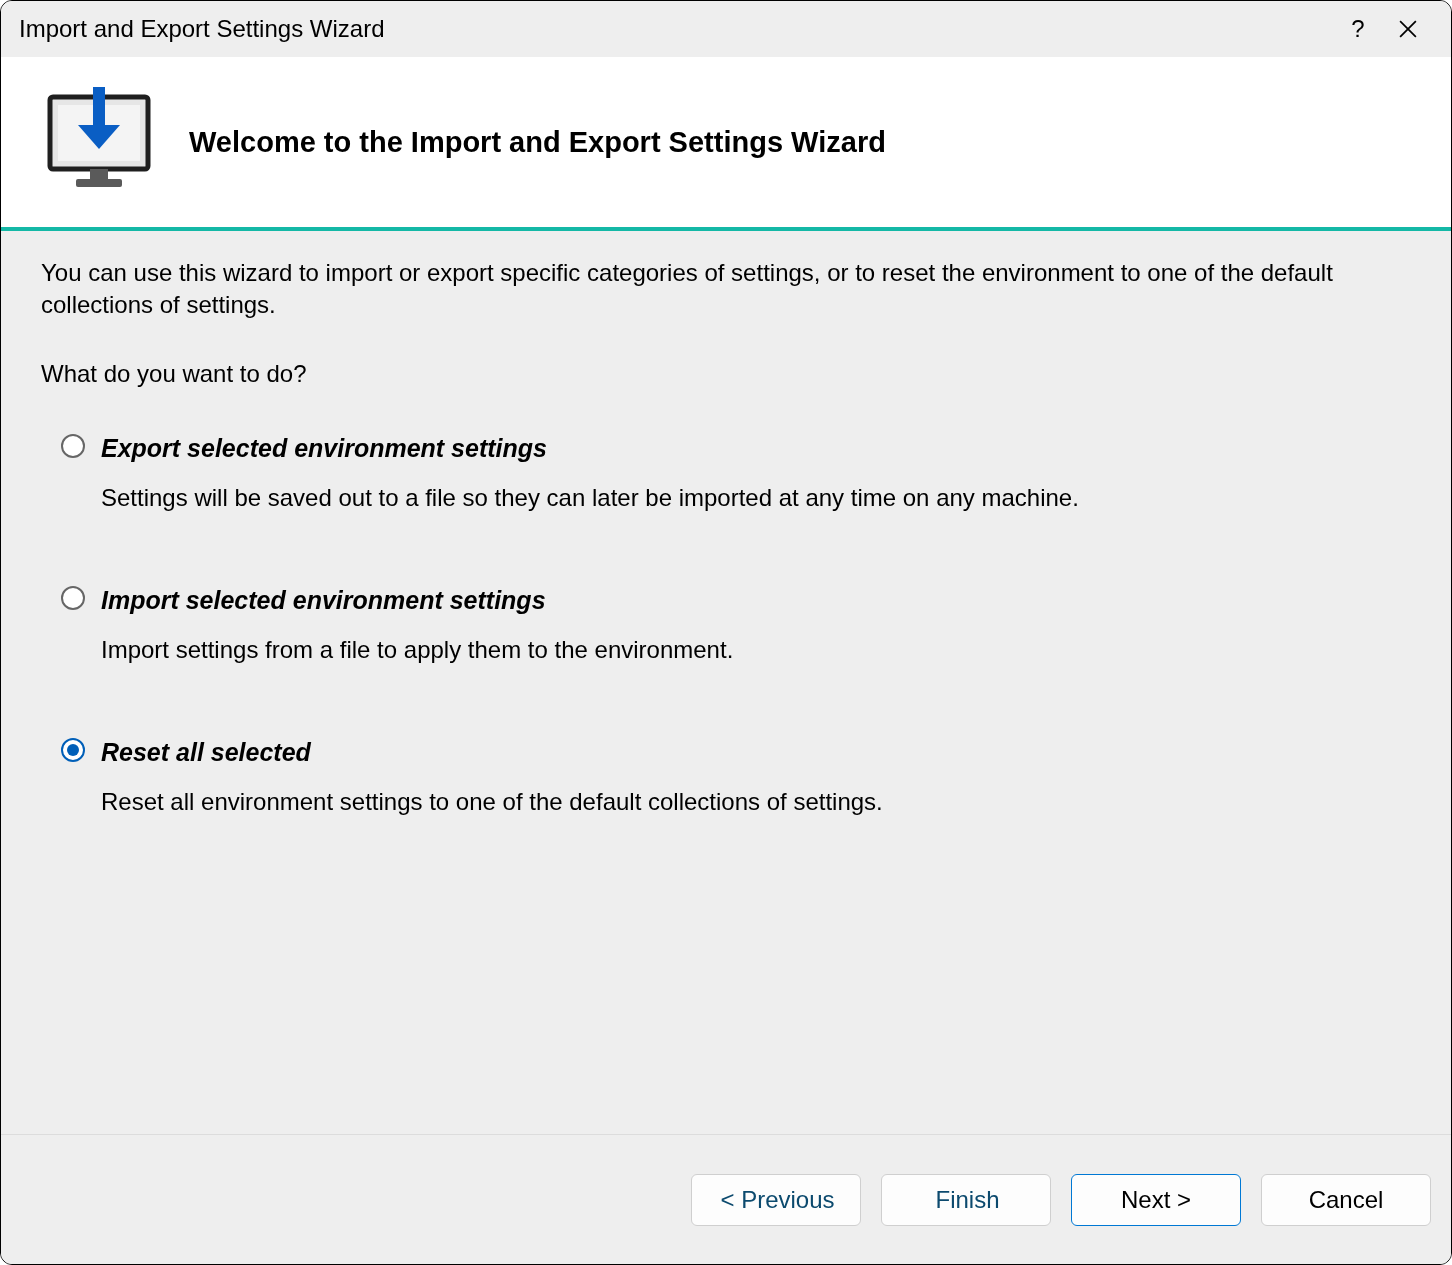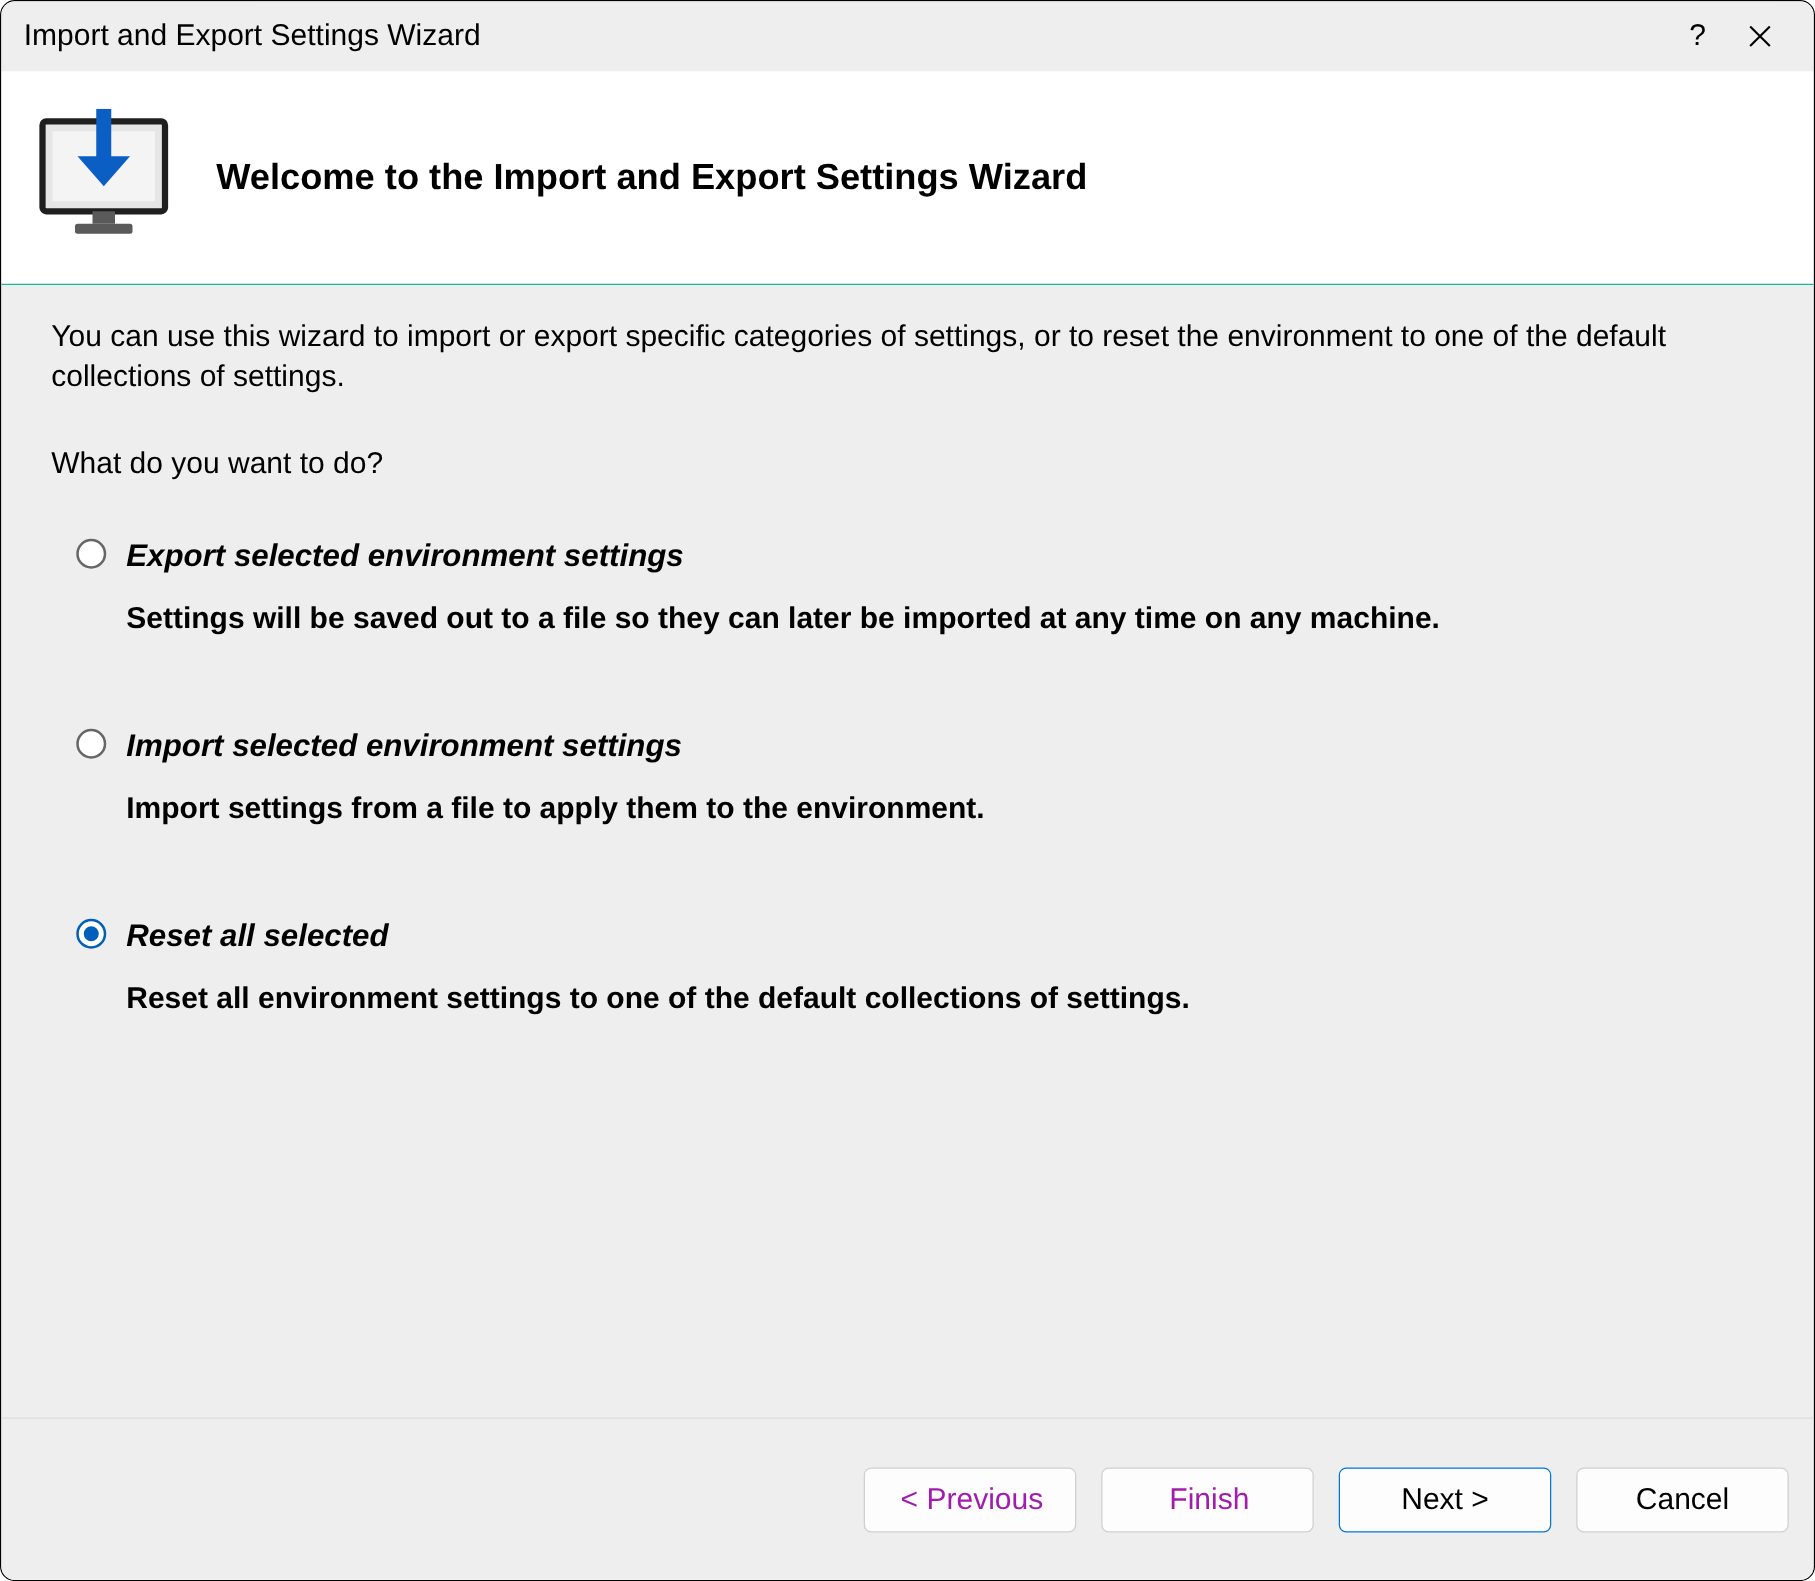--- a/index.html
+++ b/index.html
@@ -40,22 +40,22 @@
     align-items: center;
     justify-content: center;
     font-size: 24px;
     font-family: "Segoe UI", Arial, sans-serif;
   }
   .titlebar .tb-btn.close svg { width: 18px; height: 18px; }
   .header {
     background: #ffffff;
     display: flex;
     align-items: center;
-    padding: 30px 30px 30px 12px;
-    border-bottom: 1px solid #14b8a6;
+    padding: 30px 30px 30px 28px;
+    border-bottom: 4px solid #14b8a6;
   }
   .header .icon-wrap {
     width: 140px;
     display: flex;
     align-items: center;
     justify-content: center;
   }
   .header h1 {
     font-size: 29px;
     font-weight: 700;
@@ -95,21 +95,21 @@
   }
   .option-text { flex: 1; }
   .option-title {
     font-weight: 700;
     font-size: 25px;
     margin-bottom: 16px;
     font-style: italic;
   }
   .option-desc {
     font-size: 24px;
-    font-weight: 700;
+    font-weight: 400;
   }
   .footer {
     height: 130px;
     background: #eeeeee;
     border-top: 1px solid #dcdcdc;
     display: flex;
     align-items: center;
     justify-content: flex-end;
     padding: 0 20px;
     gap: 20px;
@@ -119,21 +119,21 @@
     height: 52px;
     font-size: 24px;
     background: #fdfdfd;
     border: 1px solid #cfcfcf;
     border-radius: 6px;
     display: flex;
     align-items: center;
     justify-content: center;
     padding: 0 20px;
   }
-  .btn.disabled { color: #a21caf; padding-left: 23px; }
+  .btn.disabled { color: #0c4a6e; padding-left: 23px; }
   .btn.default {
     border: 1.5px solid #0078d4;
   }
 </style>
 </head>
 <body>
 
 <div class="window">
 
   <div class="titlebar">

